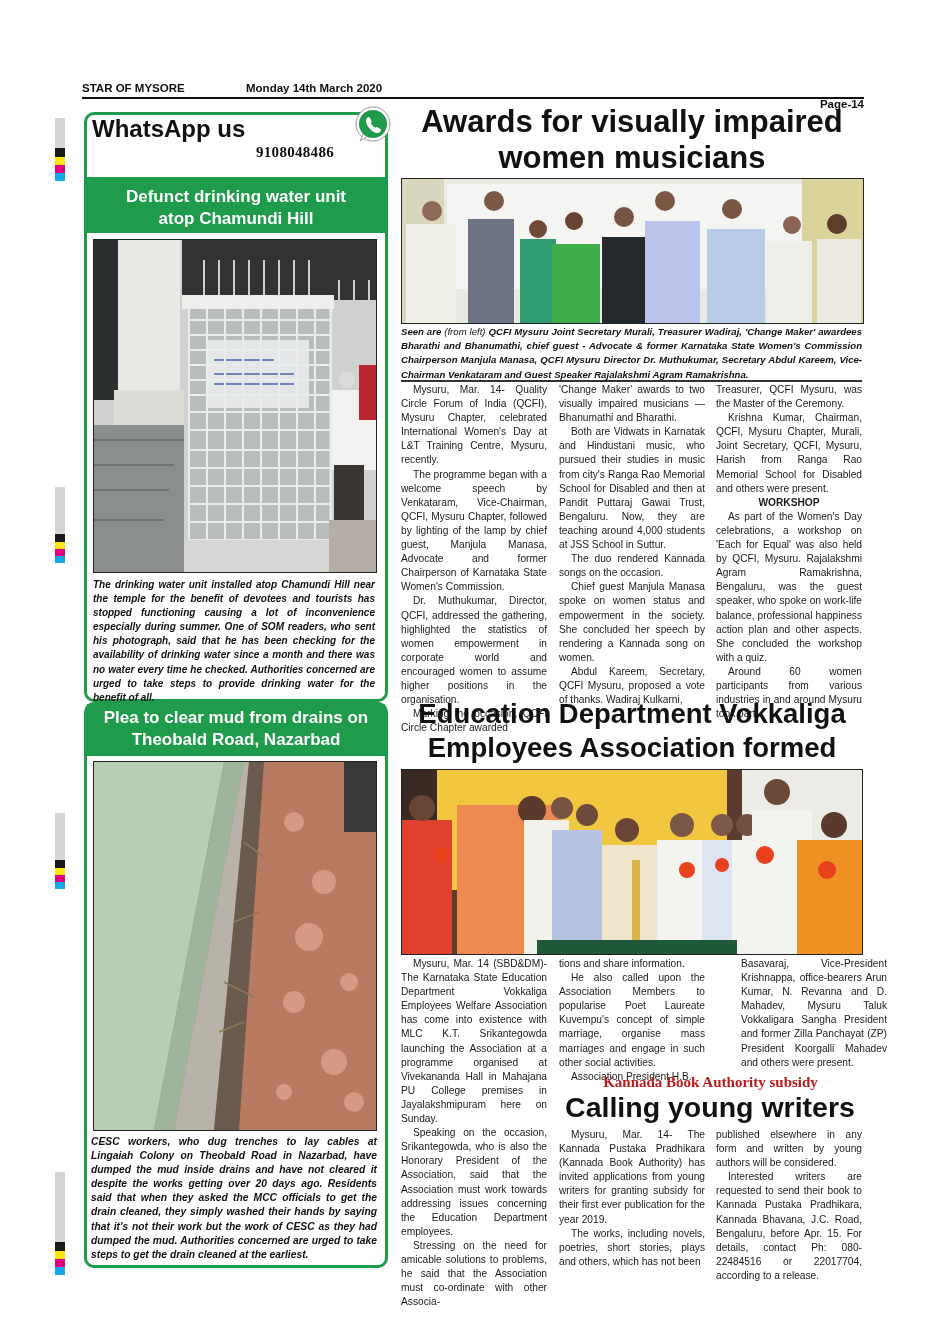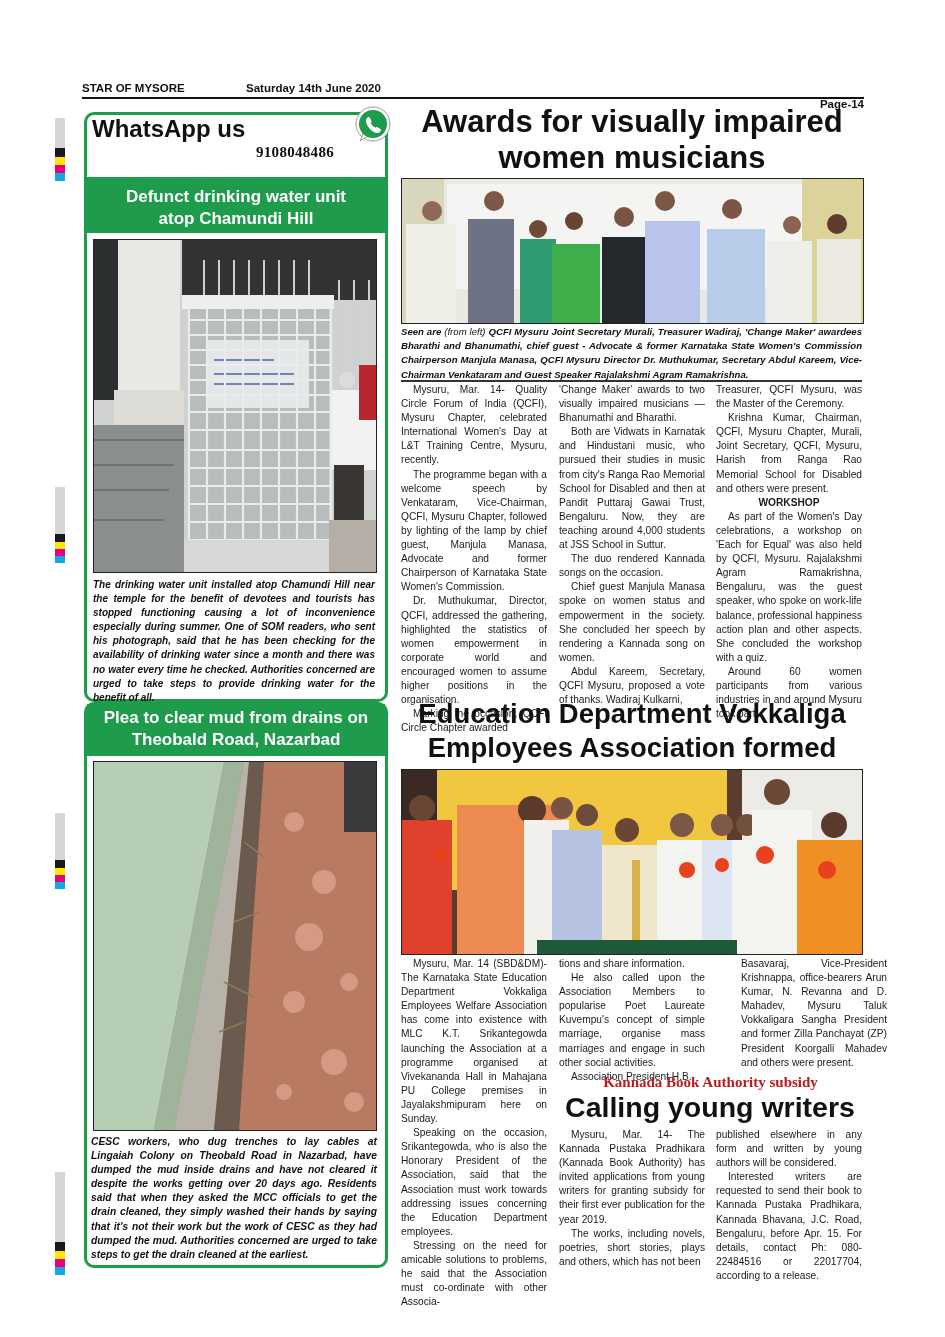--- a/index.html
+++ b/index.html
@@ -29,21 +29,21 @@
   .col p.noi{text-indent:0;}
   .col .sub{text-align:center;font-weight:bold;text-indent:0;}
   .pcap{font-style:italic;font-weight:bold;font-size:9.6px;line-height:14.2px;text-align:justify;color:#111;}
   .rule{background:#333;height:2px;}
 </style>
 </head>
 <body>
 
 <div class="abs hdr">
   <span class="pub">STAR OF MYSORE</span>
-  <span class="date">Saturday 14th June 2020</span>
+  <span class="date">Monday 14th March 2020</span>
   <span class="page">Page-14</span>
 </div>
 <div class="abs hdr-rule"></div>
 
 <div class="abs reg" style="top:118px;">
   <div style="height:30px;background:#d6d6d6"></div>
     <div style="height:9px;background:#1a1a1a"></div>
     <div style="height:8px;background:#ffe600"></div>
     <div style="height:8px;background:#e6007e"></div>
     <div style="height:8px;background:#12a8e8"></div>

